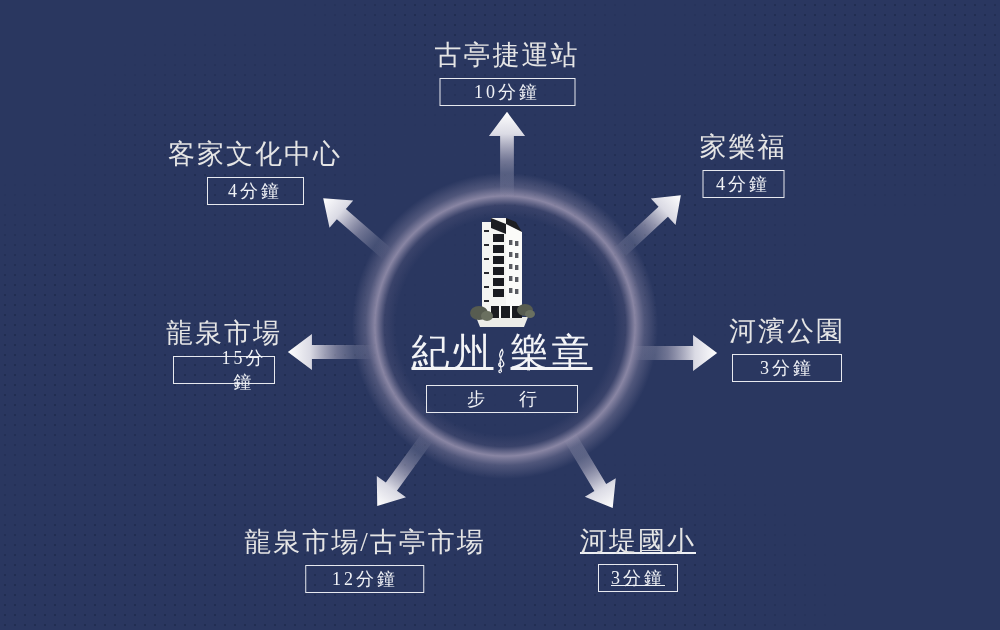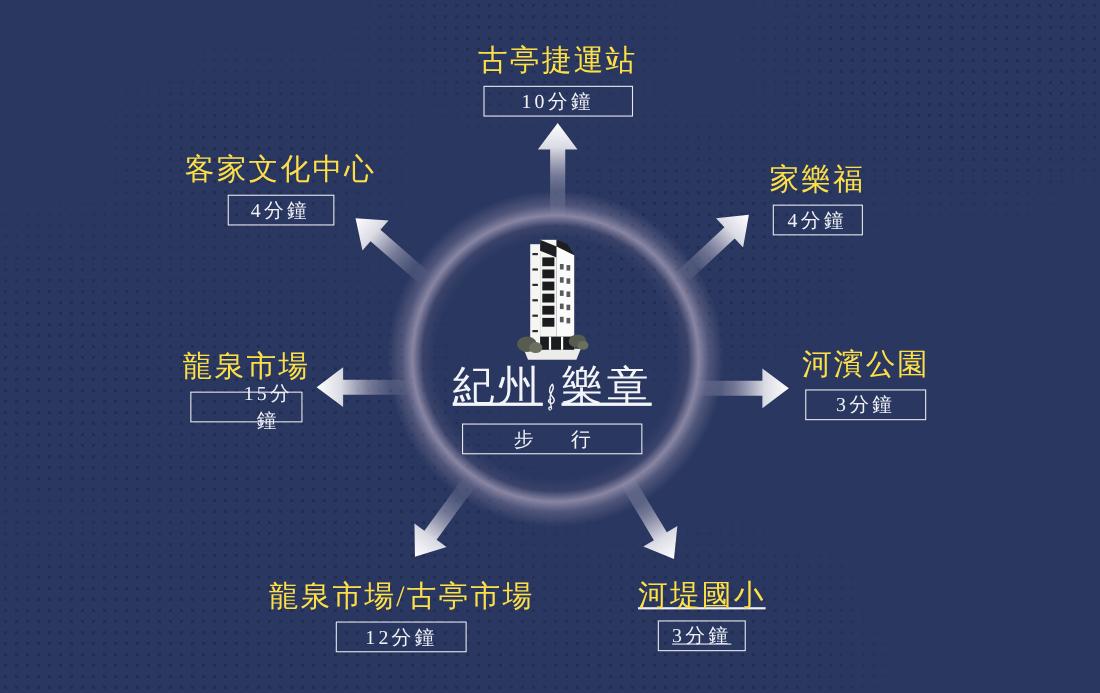--- a/index.html
+++ b/index.html
@@ -69,34 +69,34 @@
   .a-bl {left:402px;top:472px;transform:rotate(126deg);}
   .a-br {left:591px;top:472px;transform:rotate(59deg);}
   
   .node{
     position:absolute;transform:translateX(-50%);
     display:flex;flex-direction:column;align-items:center;
     text-align:center;
   }
   .node-title{
     font-size:27px;letter-spacing:2px;line-height:1.15;
-    color:#fde047;white-space:nowrap;
+    color:#e5e5e5;white-space:nowrap;
   }
   .time-box{
     margin-top:7px;
     border:1.5px solid #e7e9ef;
     box-sizing:border-box;
     height:28px;
     display:flex;align-items:center;justify-content:center;
     font-size:18px;letter-spacing:3px;color:#f0f2f6;
     padding:0 6px;
   }
   .n-top  {left:507px;top:40px;}   .n-top  .time-box{width:136px;}
   .n-tl   {left:255px;top:139px;}  .n-tl   .time-box{width:97px;}
-  .n-tr   {left:743px;top:148px;}  .n-tr   .time-box{width:82px;}
+  .n-tr   {left:743px;top:132px;}  .n-tr   .time-box{width:82px;}
   .n-left {left:224px;top:318px;}  .n-left .time-box{width:102px;padding-left:46px;}
   .n-right{left:787px;top:316px;}  .n-right .time-box{width:110px;}
   .n-bl   {left:365px;top:527px;}  .n-bl   .time-box{width:119px;}
   .n-br   {left:638px;top:526px;text-decoration:underline;}  .n-br   .time-box{width:80px;}
   
   .building{
     position:absolute;left:501px;top:214px;
     transform:translateX(-50%);
     width:70px;height:116px;
   }
@@ -104,21 +104,21 @@
     position:absolute;left:502px;top:333px;
     transform:translateX(-50%);
     display:flex;align-items:flex-end;justify-content:center;
     font-size:38px;letter-spacing:3px;color:#f3f4f7;
     white-space:nowrap;line-height:1;text-decoration:underline;
   }
   .clef{width:13px;height:30px;margin:0 3px -3px 1px;}
   .walk-box{
     position:absolute;left:502px;top:385px;
     transform:translateX(-50%);
-    width:164px;height:28px;box-sizing:border-box;
+    width:152px;height:28px;box-sizing:border-box;
     border:1.5px solid #e7e9ef;
     display:flex;align-items:center;justify-content:center;
     font-size:18px;color:#f0f2f6;
   }
   .walk-box span{letter-spacing:34px;margin-right:-34px;}
 </style>
 </head>
 <body>
 
 <div class="stage">

